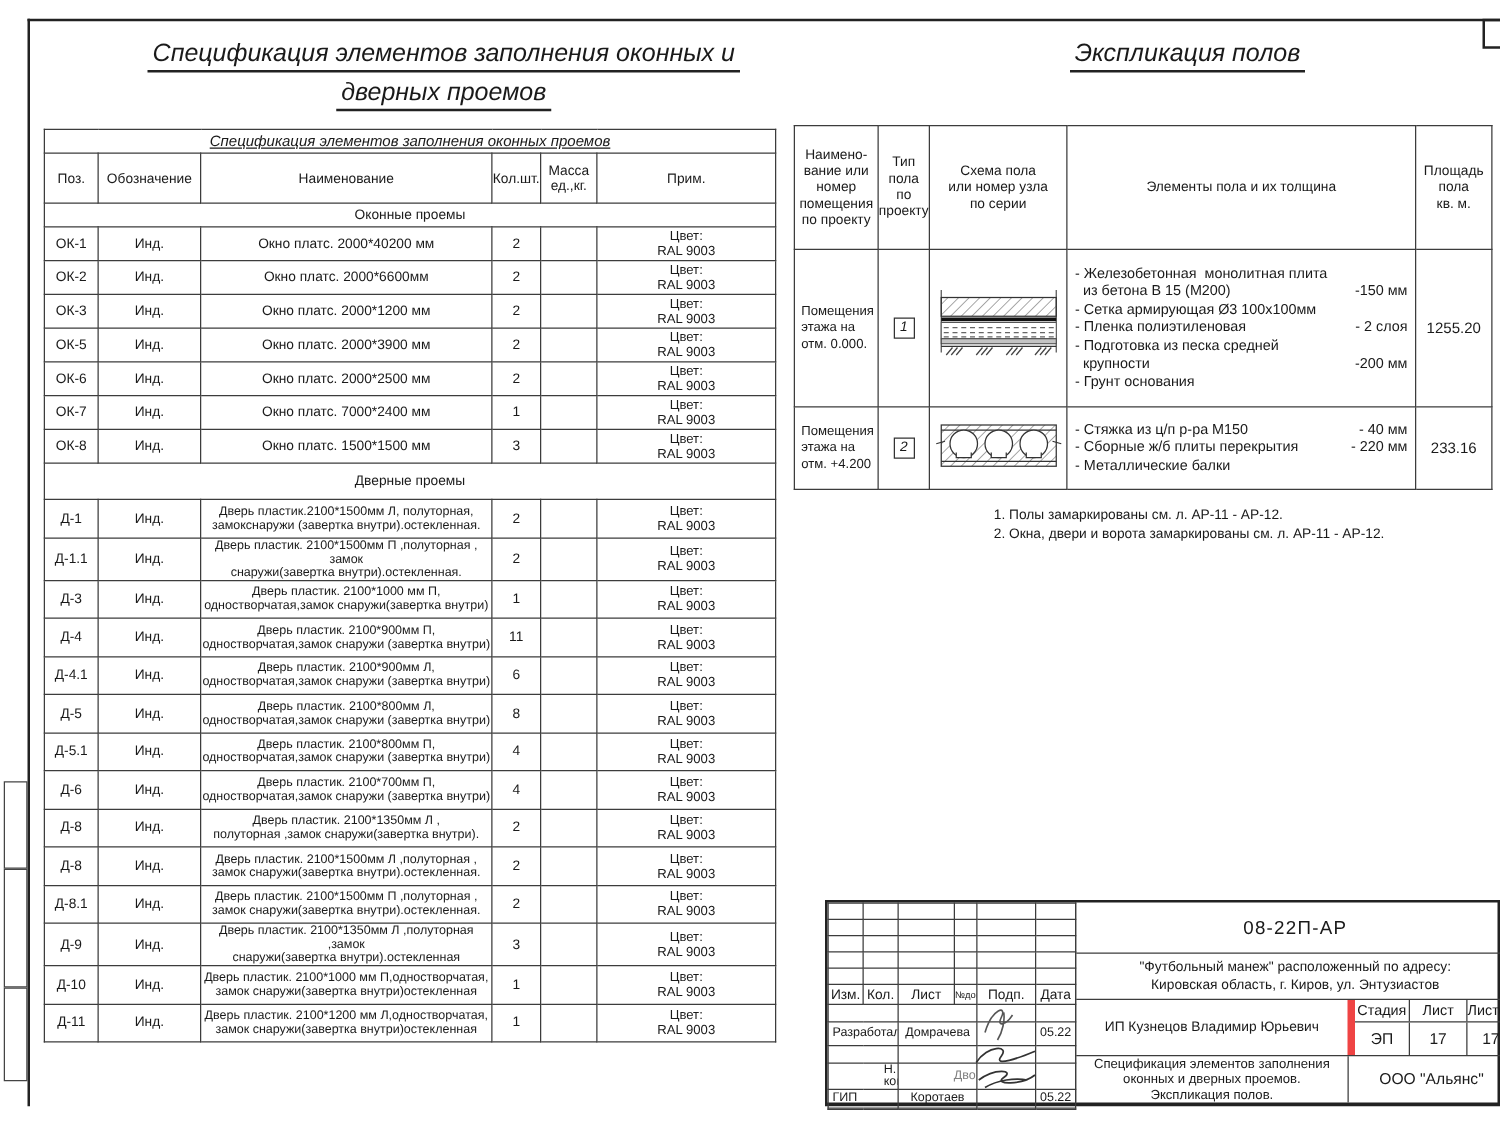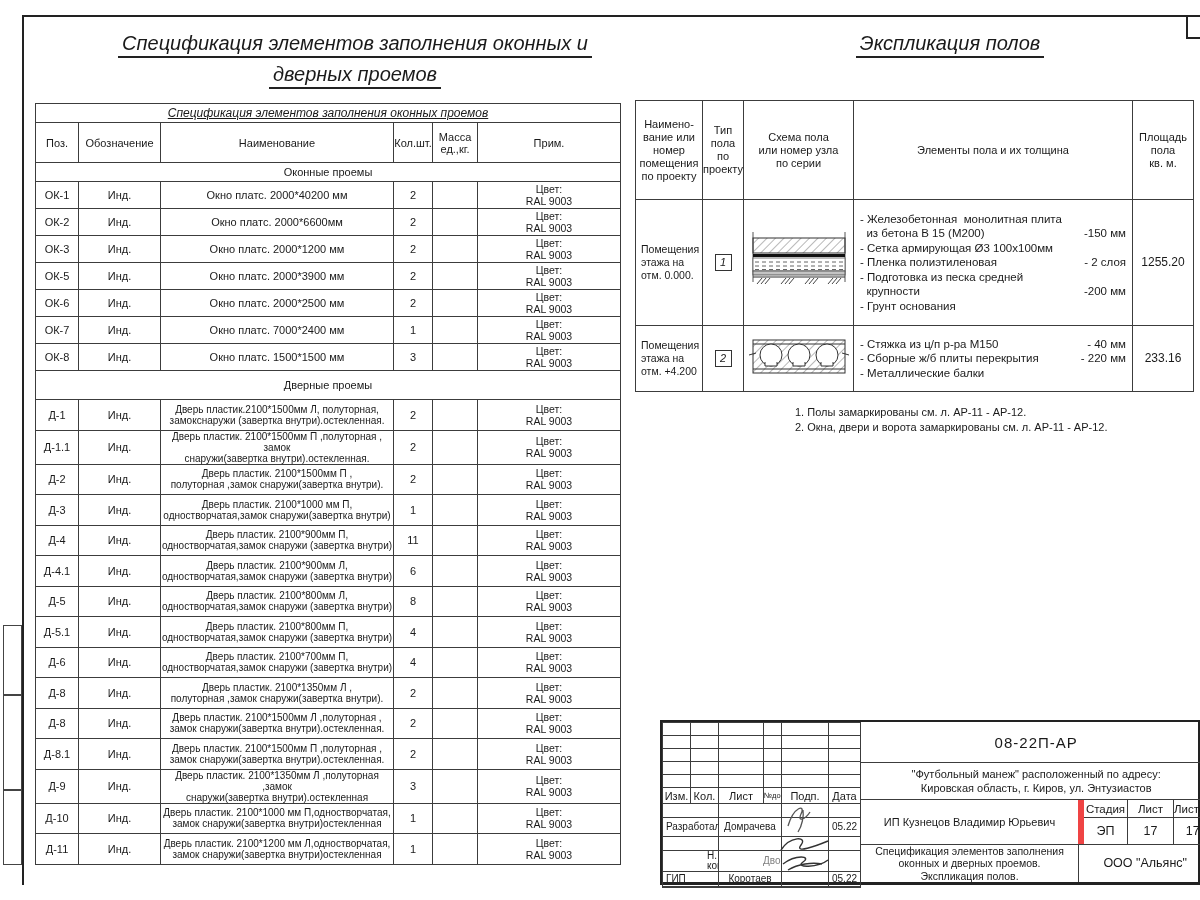--- a/index.html
+++ b/index.html
@@ -241,30 +241,20 @@
           <td>Д-1.1</td>
           <td>Инд.</td>
           <td class="c-name pre">Дверь пластик. 2100*1500мм П ,полуторная , замок
 снаружи(завертка внутри).остекленная.</td>
           <td>2</td>
           <td></td>
           <td class="c-note pre">Цвет:
 RAL 9003</td>
         </tr>
 
-        <tr class="drow">
-          <td>Д-2</td>
-          <td>Инд.</td>
-          <td class="c-name pre">Дверь пластик. 2100*1500мм П ,
-полуторная ,замок снаружи(завертка внутри).</td>
-          <td>2</td>
-          <td></td>
-          <td class="c-note pre">Цвет:
-RAL 9003</td>
-        </tr>
 
         <tr class="drow">
           <td>Д-3</td>
           <td>Инд.</td>
           <td class="c-name pre">Дверь пластик. 2100*1000 мм П,
 одностворчатая,замок снаружи(завертка внутри)</td>
           <td>1</td>
           <td></td>
           <td class="c-note pre">Цвет:
 RAL 9003</td>

